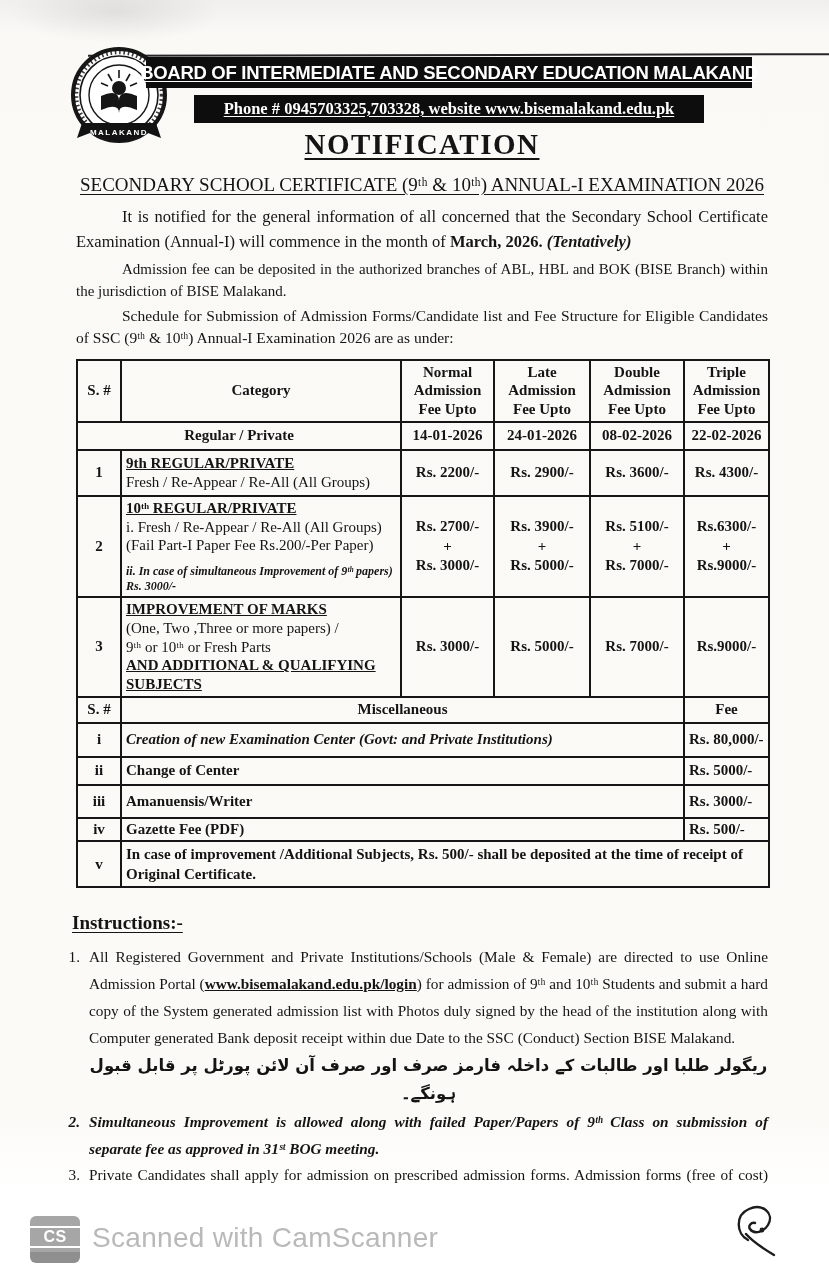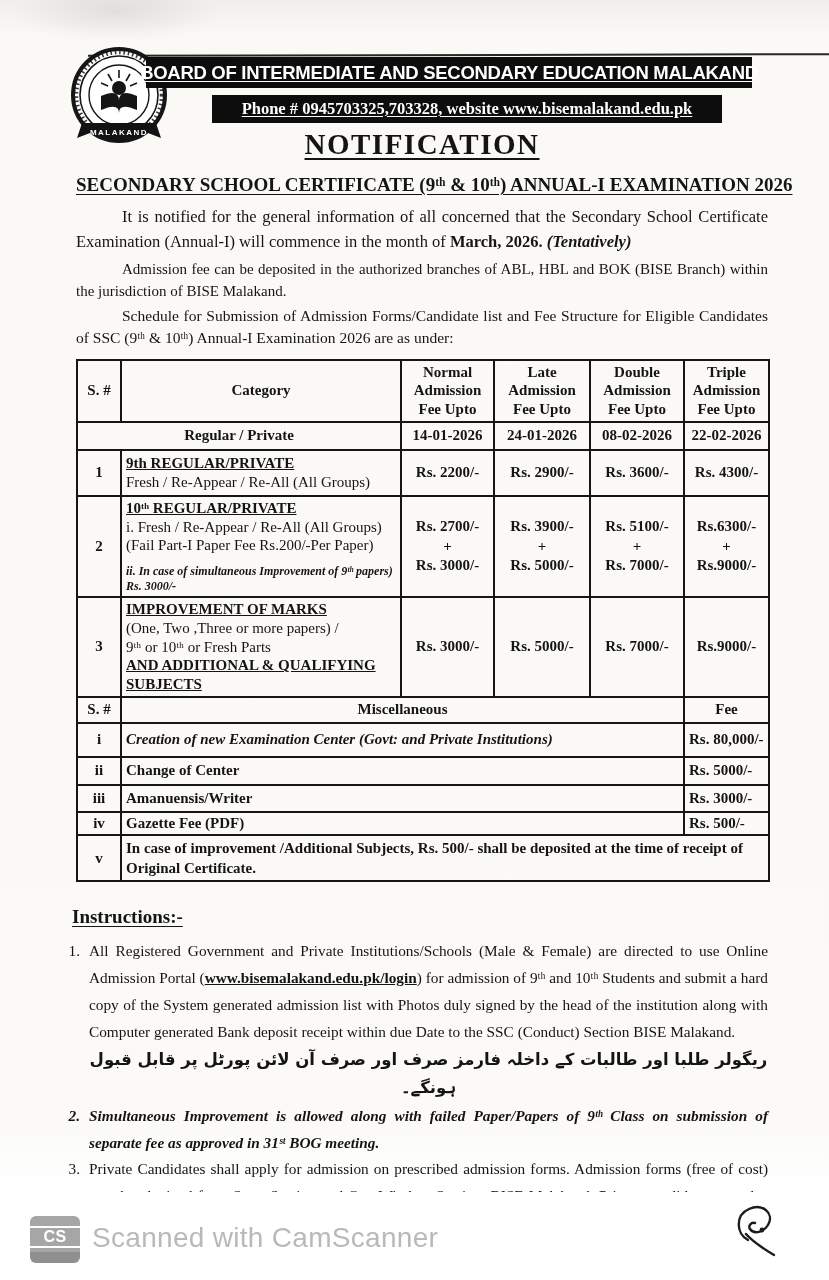--- a/index.html
+++ b/index.html
@@ -12,26 +12,26 @@
   }
   .scan-line{position:absolute;left:88px;top:54px;width:741px;height:2px;background:#262626;transform:rotate(-0.12deg);}
   .logo{position:absolute;left:62px;top:44px;width:114px;height:110px;}
   .bar-board{
     position:absolute;left:146px;top:57px;width:606px;height:31px;background:#0d0d0d;color:#fff;
     font-family:"Liberation Sans","DejaVu Sans",sans-serif;font-weight:700;font-size:18.5px;letter-spacing:-0.3px;
     display:flex;align-items:center;justify-content:center;
   }
   .bar-board span,.bar-phone span{text-decoration:underline;text-underline-offset:2px;white-space:nowrap;}
   .bar-phone{
-    position:absolute;left:212px;top:95px;width:510px;height:28px;background:#0d0d0d;color:#fff;
+    position:absolute;left:194px;top:95px;width:510px;height:28px;background:#0d0d0d;color:#fff;
     font-weight:700;font-size:16.5px;display:flex;align-items:center;justify-content:center;
   }
   .content{position:absolute;left:76px;top:128px;width:692px;}
   .title{text-align:center;font-size:29px;font-weight:700;letter-spacing:1.5px;text-decoration:underline;text-underline-offset:4px;}
-  .subtitle{text-align:center;font-size:19px;font-weight:700;margin-top:13px;text-decoration:underline;text-underline-offset:3px;white-space:nowrap;}
+  .subtitle{text-align:center;font-size:19px;font-weight:400;margin-top:13px;text-decoration:underline;text-underline-offset:3px;white-space:nowrap;}
   .content p{margin:0;text-align:justify;text-indent:46px;}
   .p1{margin-top:9px !important;font-size:16.5px;line-height:1.5;}
   .p1 .it{font-style:italic;}
   .p2{margin-top:3px !important;font-size:15px;line-height:1.47;}
   .p3{margin-top:3px !important;font-size:15.5px;line-height:1.45;}
   table.fee{border-collapse:collapse;width:692px;margin-top:9px;table-layout:fixed;}
   table.fee td,table.fee th{border:2px solid #161616;padding:2px 4px;vertical-align:middle;font-size:15px;overflow:hidden;}
   th.h{font-weight:700;text-align:center;font-size:15px;line-height:1.25;}
   td.sno{text-align:center;font-weight:700;}
   td.cat{text-align:left;padding-left:7px;font-size:14.6px;line-height:1.25;}
@@ -197,21 +197,21 @@
       <tr style="height:34px">
         <td class="sno">i</td>
         <td class="mlabel it" colspan="4">Creation of new Examination Center (Govt: and Private Institutions)</td>
         <td class="mfee">Rs. 80,000/-</td>
       </tr>
       <tr style="height:28px">
         <td class="sno">ii</td>
         <td class="mlabel" colspan="4">Change of Center</td>
         <td class="mfee">Rs. 5000/-</td>
       </tr>
-      <tr style="height:27px">
+      <tr style="height:33px">
         <td class="sno">iii</td>
         <td class="mlabel" colspan="4">Amanuensis/Writer</td>
         <td class="mfee">Rs. 3000/-</td>
       </tr>
       <tr style="height:16px">
         <td class="sno">iv</td>
         <td class="mlabel" colspan="4">Gazette Fee (PDF)</td>
         <td class="mfee">Rs. 500/-</td>
       </tr>
       <tr style="height:42px">

